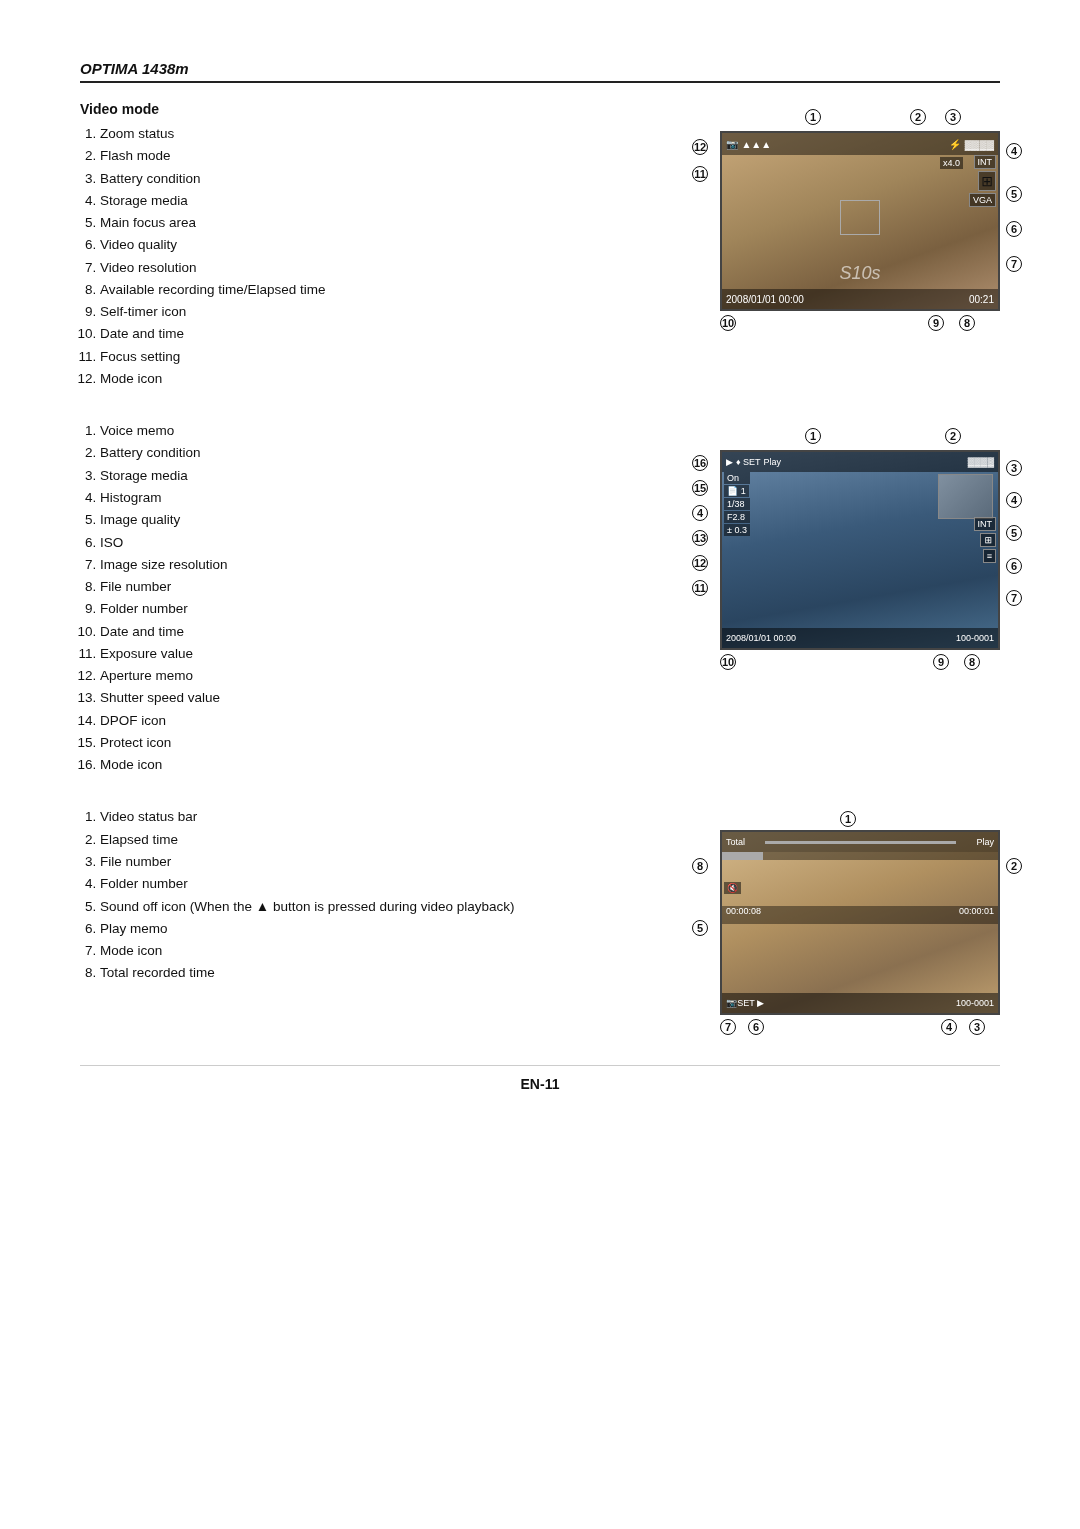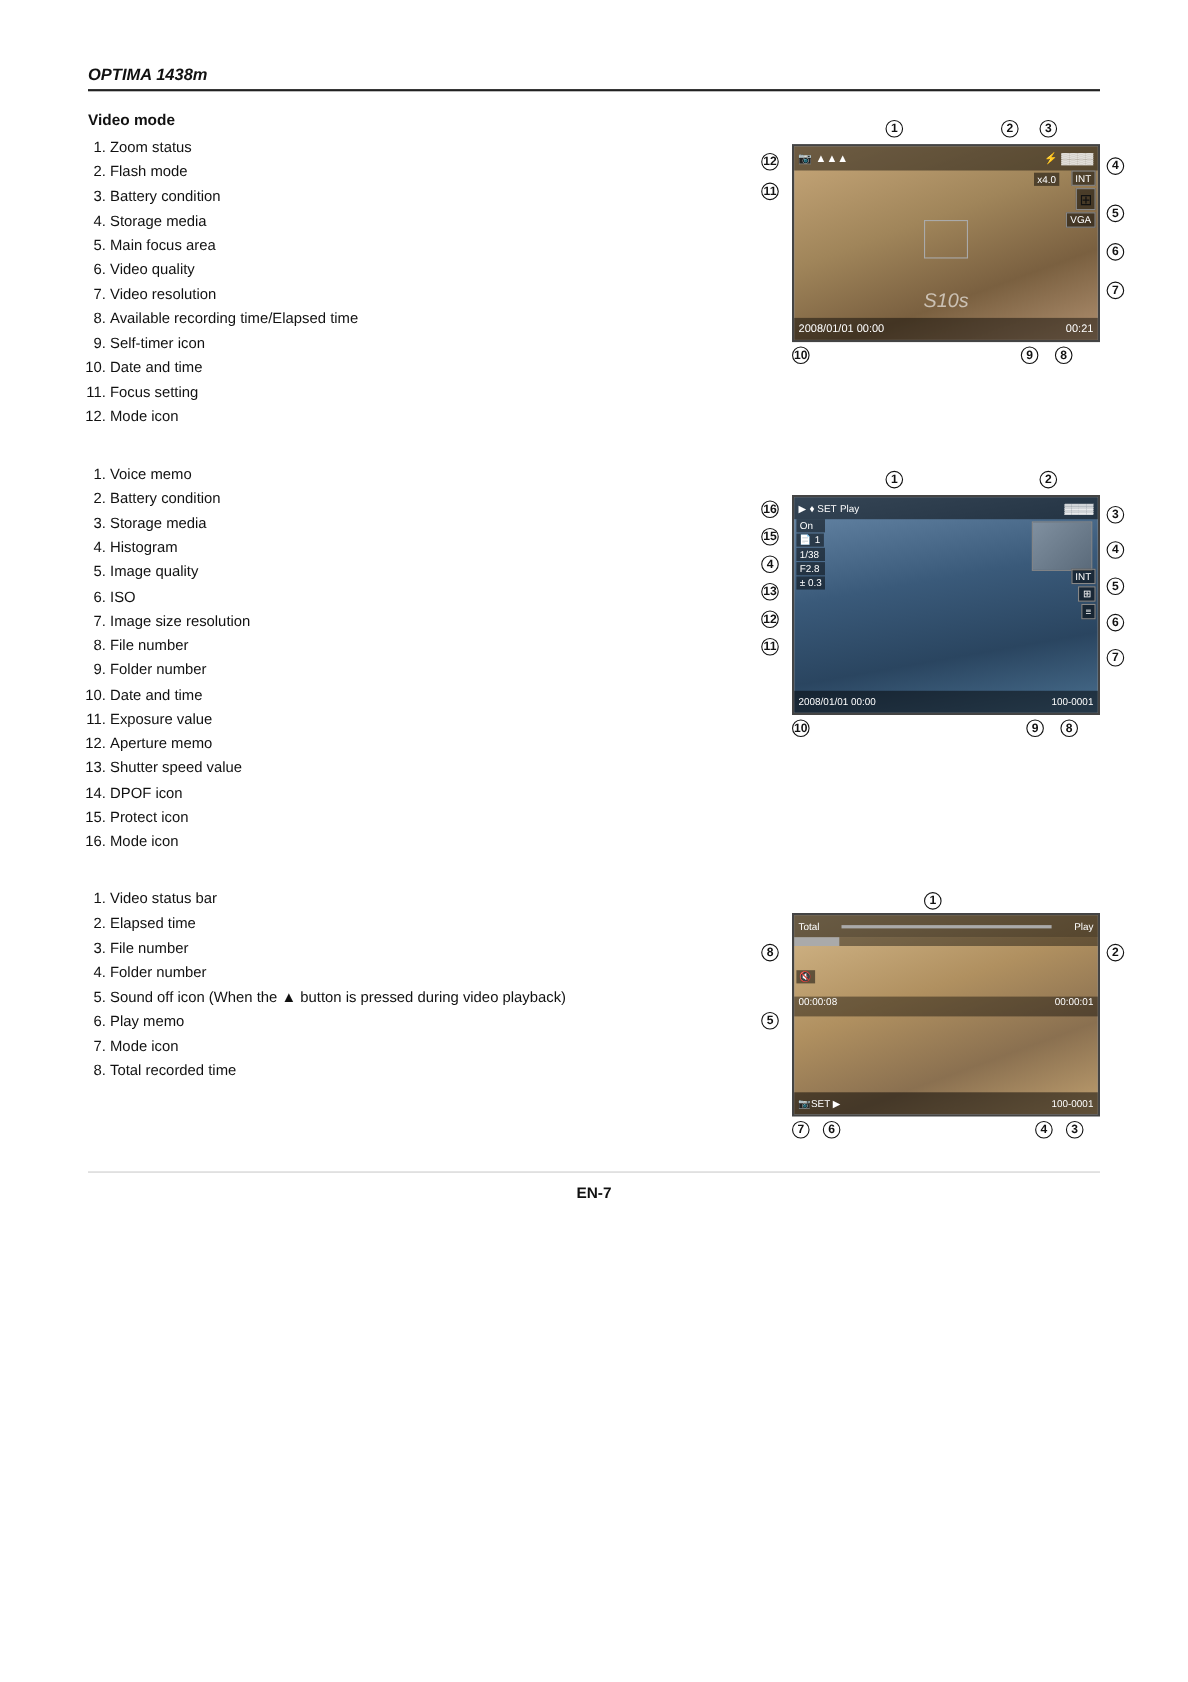--- a/index.html
+++ b/index.html
@@ -550,14 +550,14 @@
         <div style="display:flex; gap:12px; margin-right:10px;">
           <div class="num-label" style="position:relative;">4</div>
           <div class="num-label" style="position:relative;">3</div>
         </div>
       </div>
     </div>
   </div>
 </div>
 
 <div class="page-footer">
-  <span>EN-7</span>
+  <span>EN-11</span>
 </div>
 
 </body></html>

